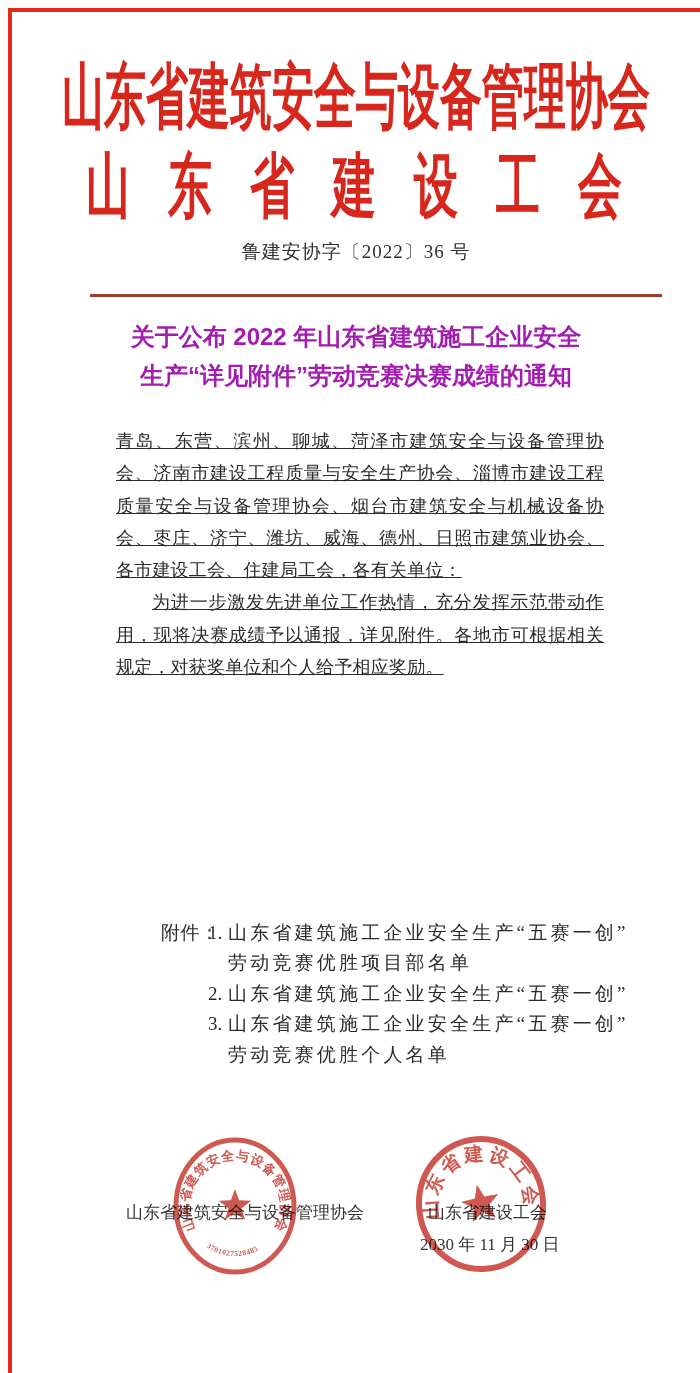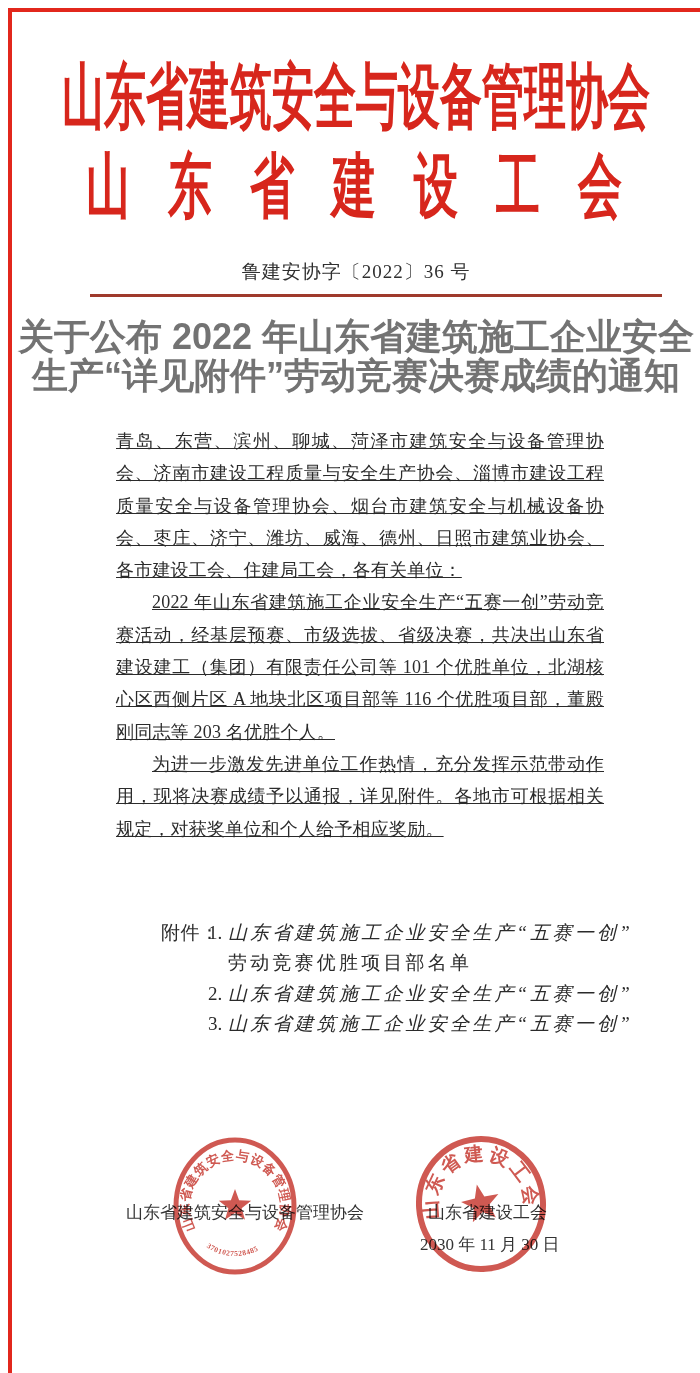--- a/index.html
+++ b/index.html
@@ -23,56 +23,56 @@
   .org-line2 {
     position:absolute; top:149px; left:74px;
     color:#d7261c;
     font-family:"Liberation Sans", sans-serif;
     font-weight:bold; font-size:44px; line-height:50px;
     letter-spacing:38px;
     transform:scaleY(1.6); transform-origin:50% 50%;
     white-space:nowrap;
   }
   .doc-number {
-    position:absolute; top:248px; left:0; right:0;
+    position:absolute; top:228px; left:0; right:0;
     text-align:center; color:#2f2f2f;
     font-size:19px; line-height:24px; letter-spacing:1px;
   }
   .red-divider {
     position:absolute; top:282px; left:78px;
     width:572px; height:3px;
     background:#9f3a2c;
   }
   
   .doc-title {
     position:absolute; top:305px; left:0; right:0;
-    text-align:center; color:#737373;
+    text-align:center; color:#a21caf;
     font-family:"Liberation Sans", sans-serif;
-    font-weight:bold; font-size:36px; line-height:39px;
+    font-weight:bold; font-size:24px; line-height:39px;
   }
   
   .body-text {
     position:absolute; top:413px; left:104px;
     width:488px;
     color:#2b2b2b;
     font-size:18px; line-height:32.3px;
     text-align:justify; text-justify:inter-ideograph;
     letter-spacing:0.2px;
   }
   .body-text p { margin:0;text-decoration:underline; }
   .body-text p.indent { text-indent:2em; }
   
   .attachments {
     position:absolute; top:906px; left:149px;
     color:#2b2b2b; font-size:19px; line-height:30.4px;
   }
   .att-row { display:flex; white-space:nowrap; }
   .att-label { width:47px; letter-spacing:0.5px; flex:none; }
   .att-num { width:20px; flex:none; }
-  .att-title { letter-spacing:3.2px;font-style:italic; }
+  .att-title { letter-spacing:3.2px; }
   .att-sub { margin-left:67px; letter-spacing:3.2px; white-space:nowrap; }
   
   .sig { position:absolute; color:#333333; font-size:17px; line-height:22px; white-space:nowrap; }
   .sig-left  { top:1190px; left:114px; }
   .sig-right { top:1190px; left:416px; }
   .sig-date  { top:1222px; left:408px; }
   
   .seal {
     position:absolute; width:150px; height:150px;
     opacity:0.82; mix-blend-mode:multiply;
@@ -91,21 +91,20 @@
   <div class="doc-number">鲁建安协字〔2022〕36 号</div>
   <div class="red-divider"></div>
 
   <div class="doc-title">
     <div>关于公布 2022 年山东省建筑施工企业安全</div>
     <div>生产“详见附件”劳动竞赛决赛成绩的通知</div>
   </div>
 
   <div class="body-text">
     <p class="para">青岛、东营、滨州、聊城、菏泽市建筑安全与设备管理协会、济南市建设工程质量与安全生产协会、淄博市建设工程质量安全与设备管理协会、烟台市建筑安全与机械设备协会、枣庄、济宁、潍坊、威海、德州、日照市建筑业协会、各市建设工会、住建局工会，各有关单位：</p>
-    <p class="para indent">2022 年山东省建筑施工企业安全生产“五赛一创”劳动竞赛活动，经基层预赛、市级选拔、省级决赛，共决出山东省建设建工（集团）有限责任公司等 101 个优胜单位，北湖核心区西侧片区 A 地块北区项目部等 116 个优胜项目部，董殿刚同志等 203 名优胜个人。</p>
     <p class="para indent">为进一步激发先进单位工作热情，充分发挥示范带动作用，现将决赛成绩予以通报，详见附件。各地市可根据相关规定，对获奖单位和个人给予相应奖励。</p>
   </div>
 
   <div class="attachments">
     <div class="att-row">
       <span class="att-label">附件：</span>
       <span class="att-num">1.</span>
       <span class="att-title">山东省建筑施工企业安全生产“五赛一创”</span>
     </div>
     <div class="att-sub">劳动竞赛优胜项目部名单</div>
@@ -114,20 +113,21 @@
       <span class="att-label"></span>
       <span class="att-num">2.</span>
       <span class="att-title">山东省建筑施工企业安全生产“五赛一创”</span>
     </div>
 
     <div class="att-row">
       <span class="att-label"></span>
       <span class="att-num">3.</span>
       <span class="att-title">山东省建筑施工企业安全生产“五赛一创”</span>
     </div>
+    <div class="att-sub">劳动竞赛优胜个人名单</div>
   </div>
 
   <div class="sig sig-left">山东省建筑安全与设备管理协会</div>
   <div class="sig sig-right">山东省建设工会</div>
   <div class="sig sig-date">2030 年 11 月 30 日</div>
 
   <svg class="seal seal-left" viewBox="-75 -75 150 150">
     <ellipse rx="59" ry="66" fill="none" stroke="#c5342b" stroke-width="5"></ellipse>
     <path id="sealArcL" d="M -39.8 23 A 46 46 0 1 1 39.8 23" fill="none"></path>
     <path id="sealArcLb" d="M -28.7 41 A 50 50 0 0 0 28.7 41" fill="none"></path>

